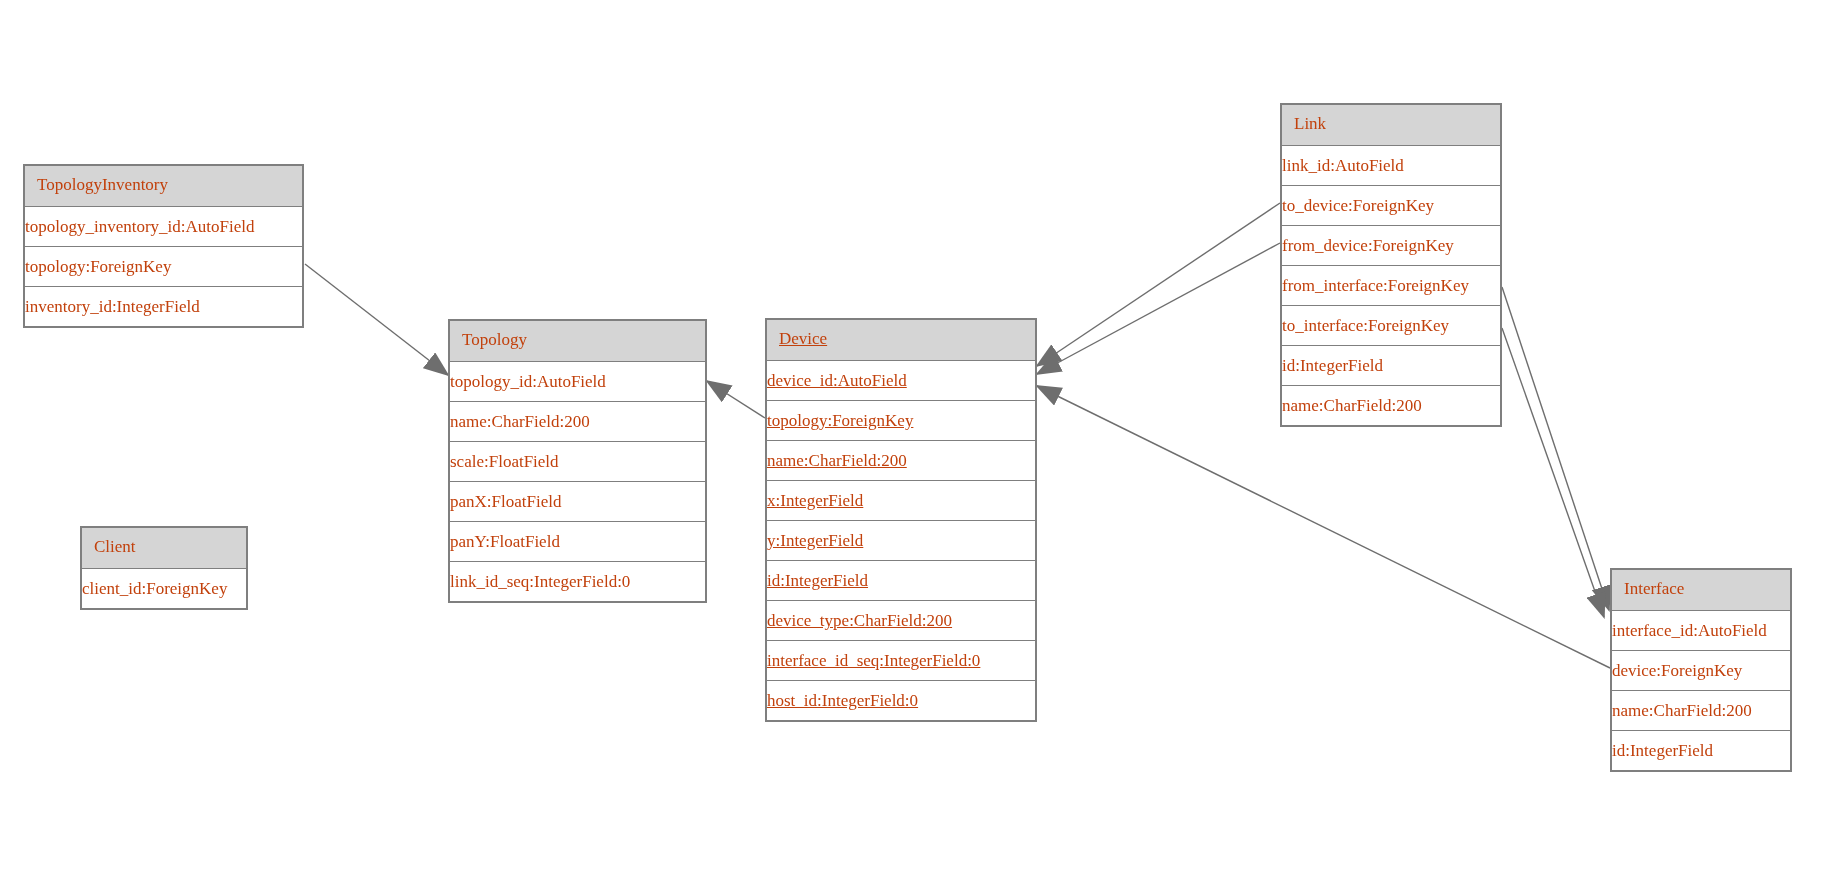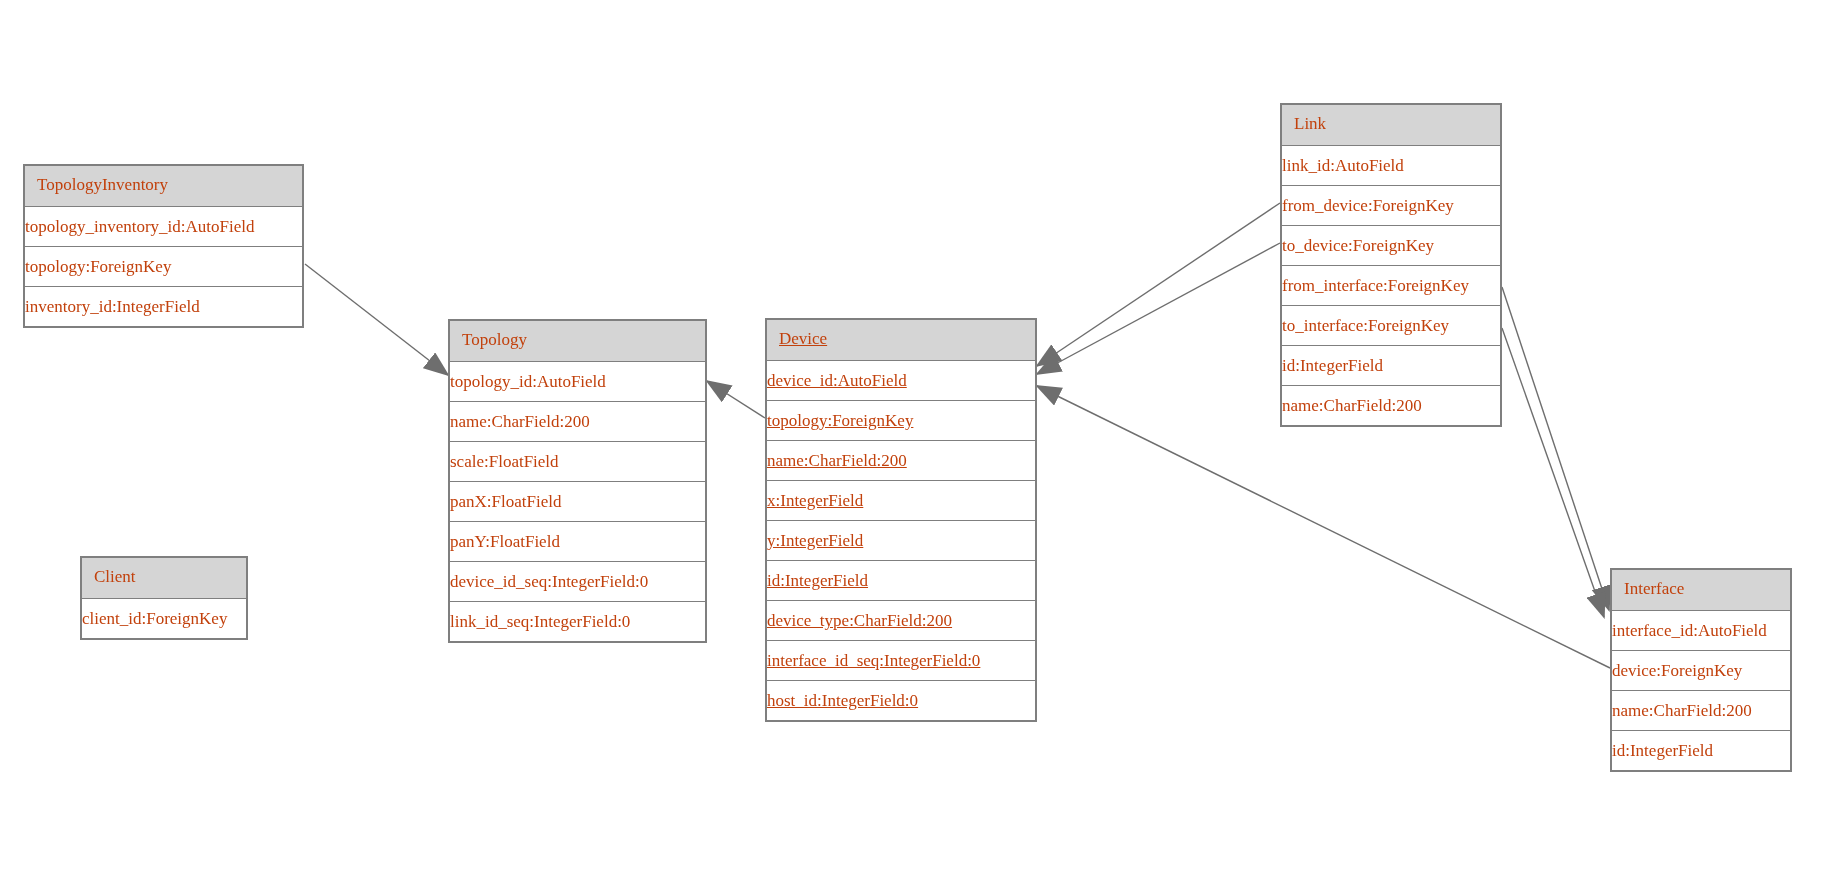--- a/index.html
+++ b/index.html
@@ -73,44 +73,43 @@
         <div class="tbl-row">topology:ForeignKey</div>
         <div class="tbl-row">inventory_id:IntegerField</div>
       </div>
       <div class="tbl" style="left: 448px; top: 319px; width: 259px;">
         <div class="tbl-header">Topology</div>
         <div class="tbl-row">topology_id:AutoField</div>
         <div class="tbl-row">name:CharField:200</div>
         <div class="tbl-row">scale:FloatField</div>
         <div class="tbl-row">panX:FloatField</div>
         <div class="tbl-row">panY:FloatField</div>
-        <div class="tbl-row">device_id_seq:IntegerField:0</div>
         <div class="tbl-row">link_id_seq:IntegerField:0</div>
       </div>
-      <div class="tbl" style="left: 80px; top: 556px; width: 168px;">
+      <div class="tbl" style="left: 80px; top: 526px; width: 168px;">
         <div class="tbl-header">Client</div>
         <div class="tbl-row">client_id:ForeignKey</div>
       </div>
       <div class="tbl" style="left: 765px; top: 318px; width: 272px; text-decoration: underline;">
         <div class="tbl-header">Device</div>
         <div class="tbl-row">device_id:AutoField</div>
         <div class="tbl-row">topology:ForeignKey</div>
         <div class="tbl-row">name:CharField:200</div>
         <div class="tbl-row">x:IntegerField</div>
         <div class="tbl-row">y:IntegerField</div>
         <div class="tbl-row">id:IntegerField</div>
         <div class="tbl-row">device_type:CharField:200</div>
         <div class="tbl-row">interface_id_seq:IntegerField:0</div>
         <div class="tbl-row">host_id:IntegerField:0</div>
       </div>
       <div class="tbl" style="left: 1280px; top: 103px; width: 222px;">
         <div class="tbl-header">Link</div>
         <div class="tbl-row">link_id:AutoField</div>
+        <div class="tbl-row">to_device:ForeignKey</div>
         <div class="tbl-row">from_device:ForeignKey</div>
-        <div class="tbl-row">to_device:ForeignKey</div>
         <div class="tbl-row">from_interface:ForeignKey</div>
         <div class="tbl-row">to_interface:ForeignKey</div>
         <div class="tbl-row">id:IntegerField</div>
         <div class="tbl-row">name:CharField:200</div>
       </div>
       <div class="tbl" style="left: 1610px; top: 568px; width: 182px;">
         <div class="tbl-header">Interface</div>
         <div class="tbl-row">interface_id:AutoField</div>
         <div class="tbl-row">device:ForeignKey</div>
         <div class="tbl-row">name:CharField:200</div>

